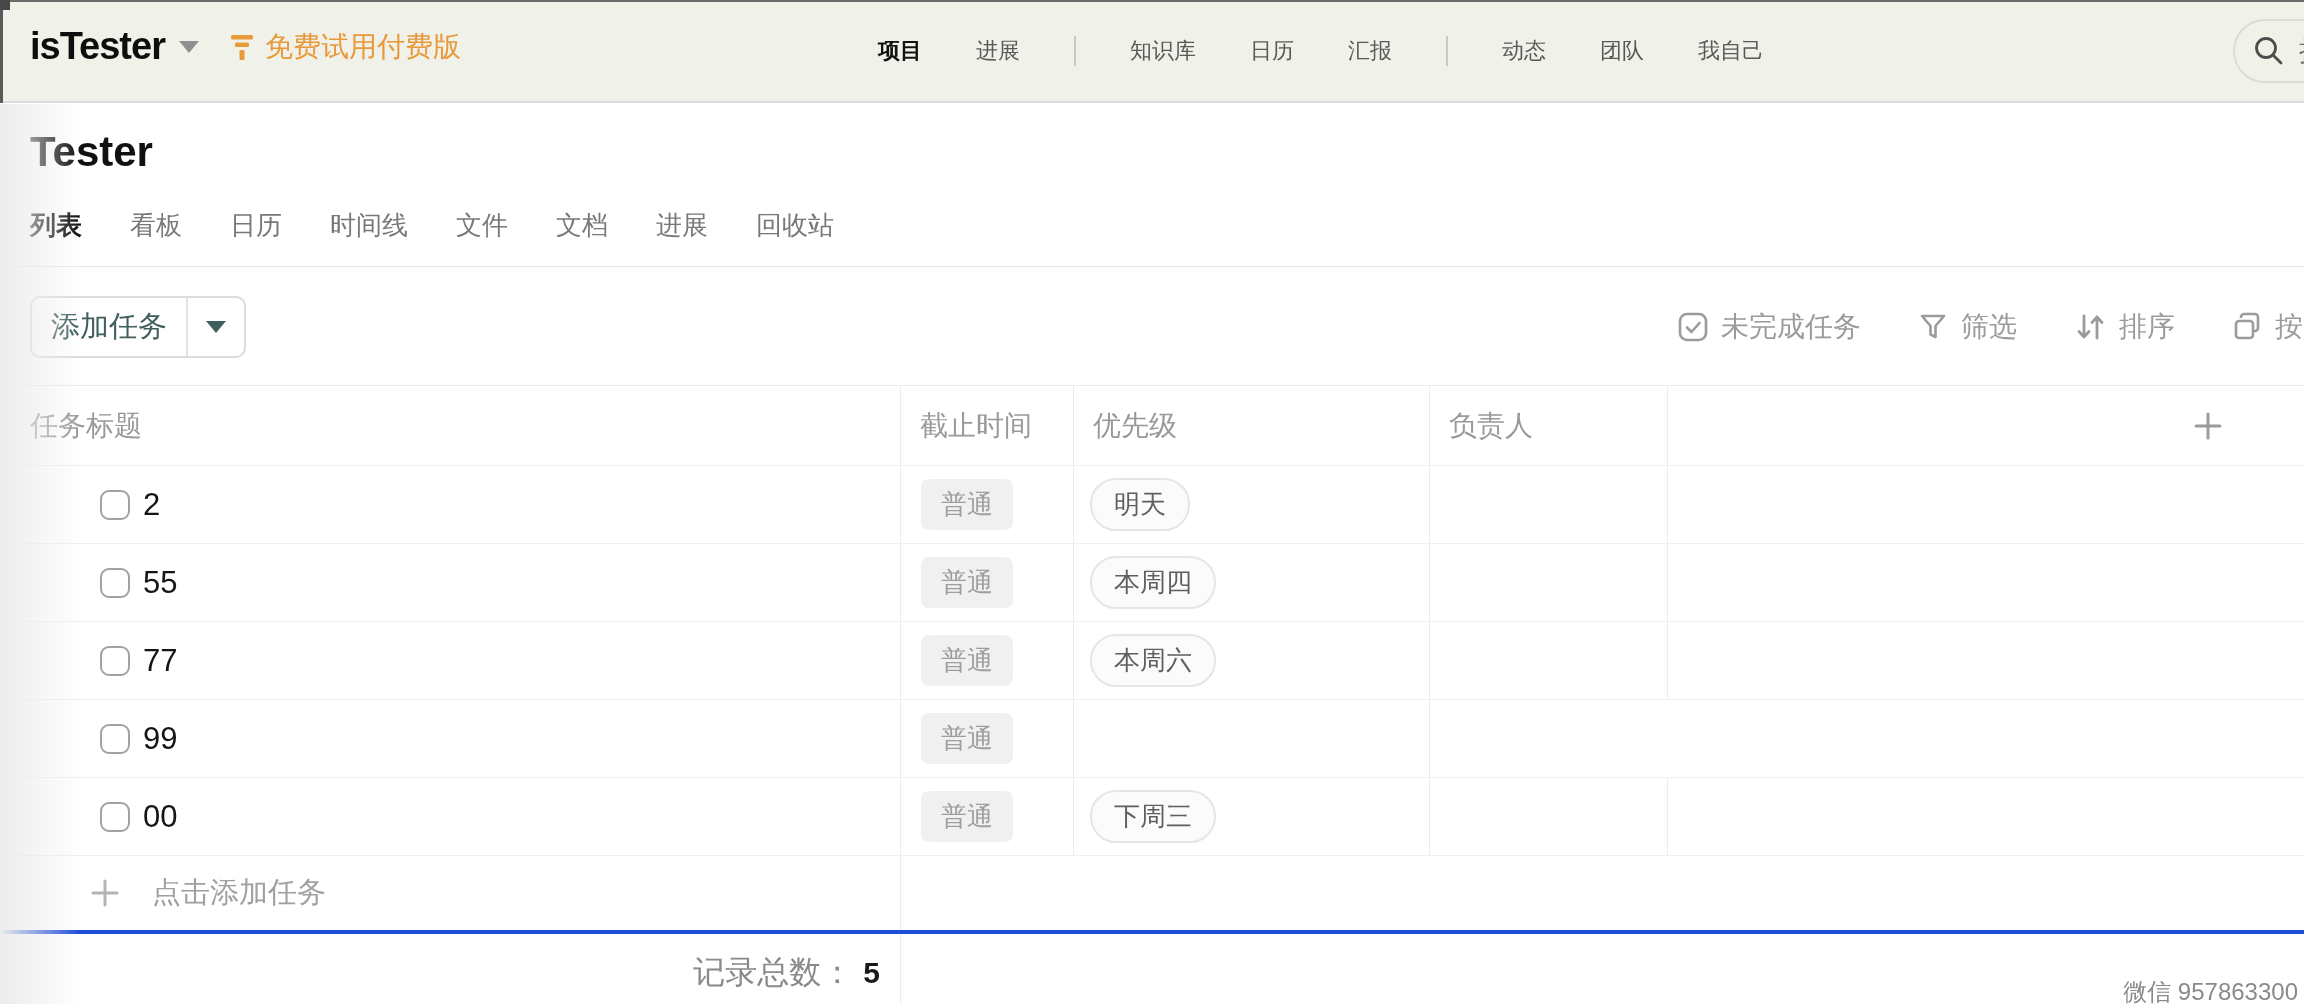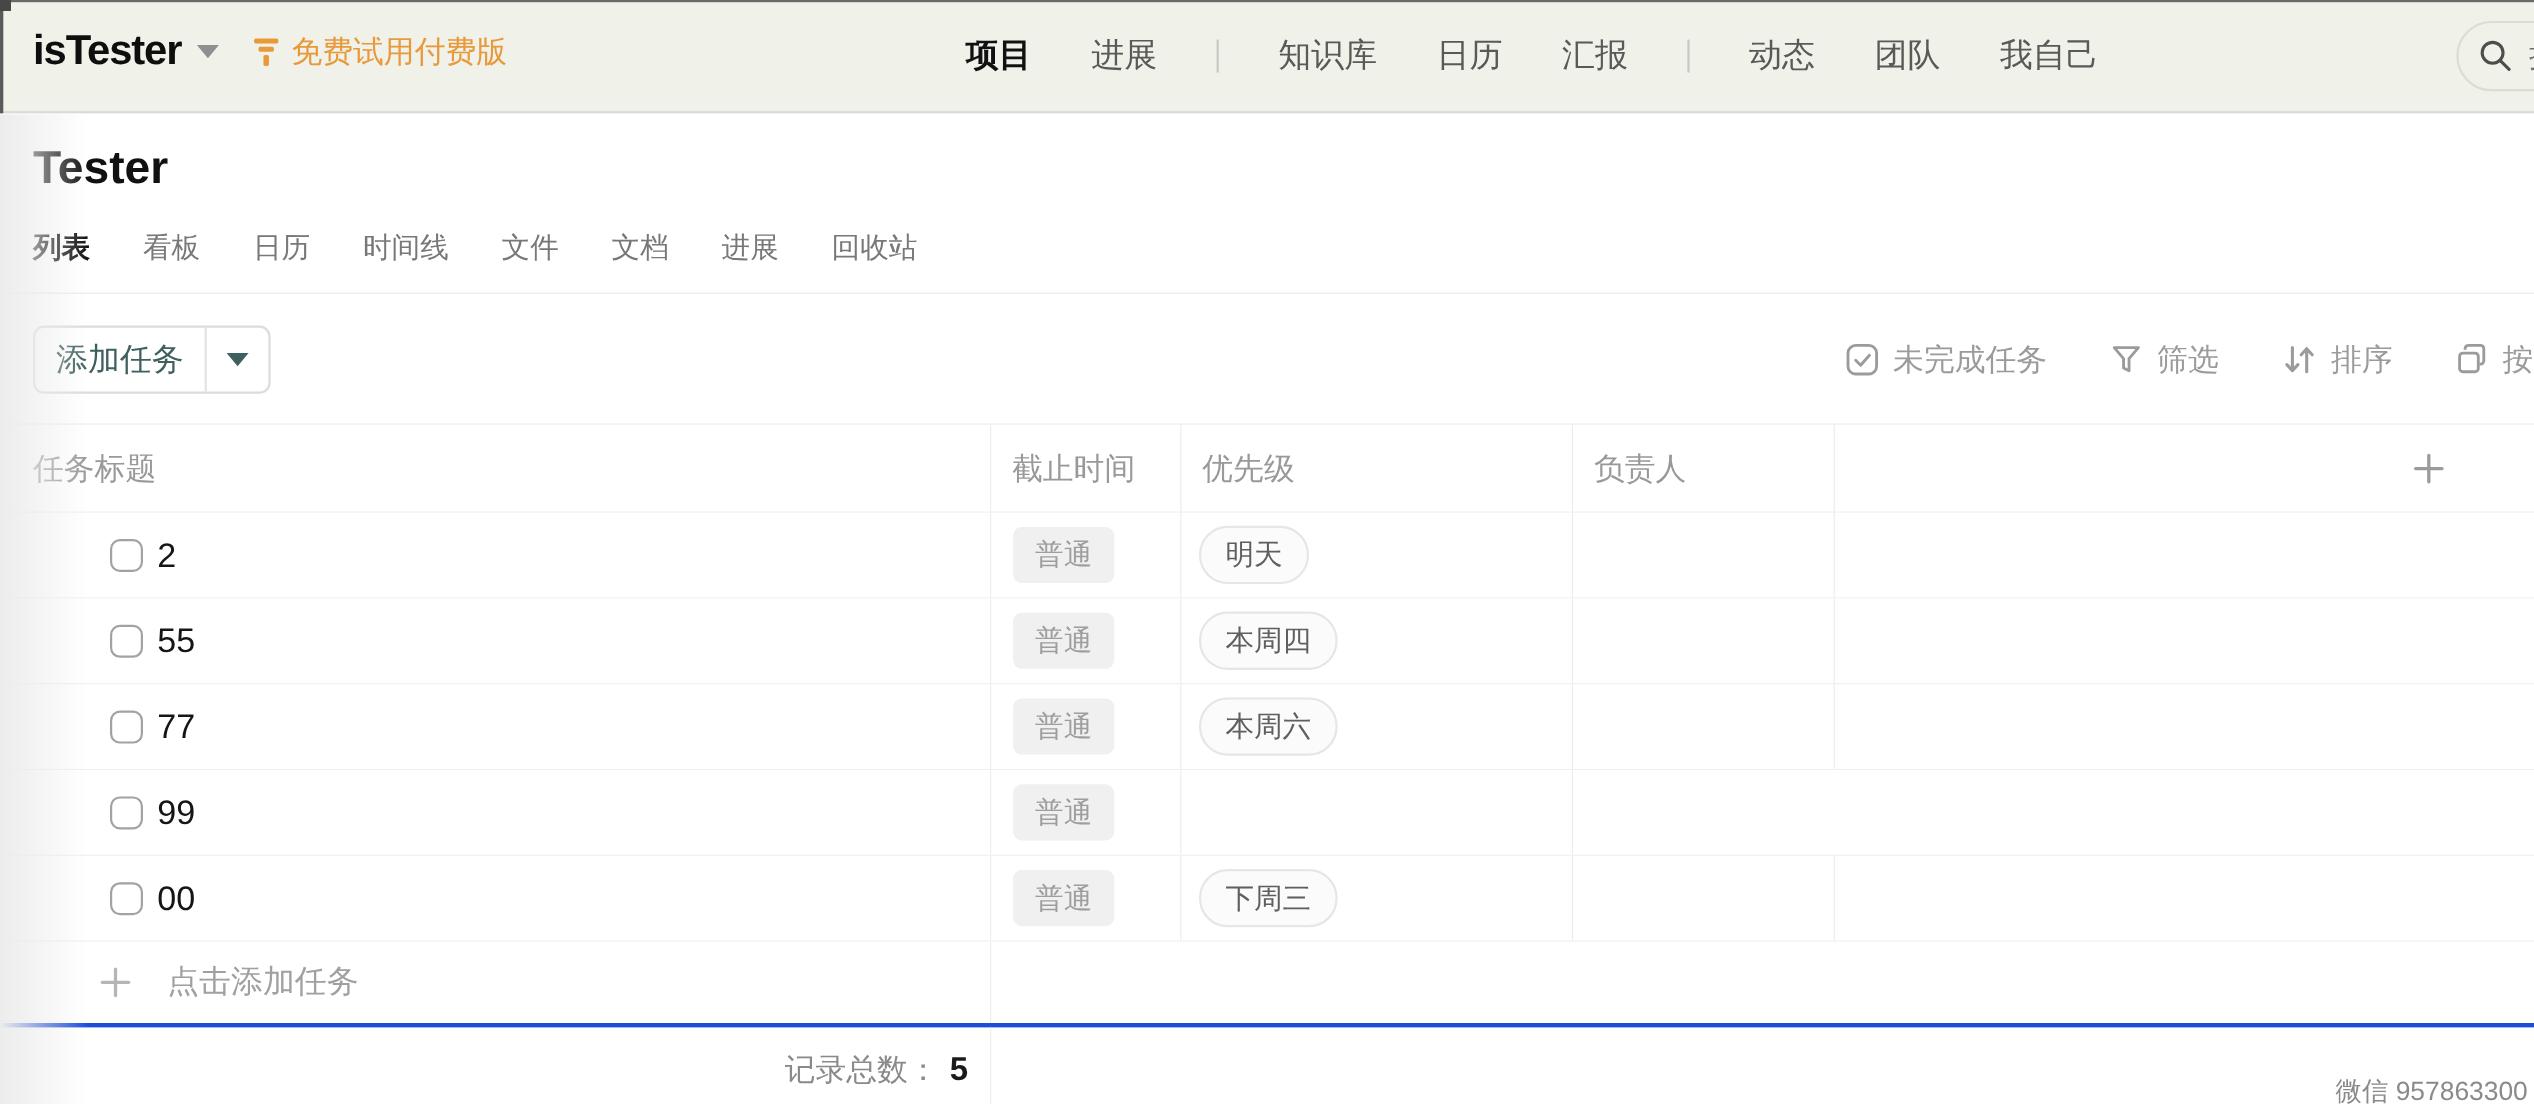--- a/index.html
+++ b/index.html
@@ -20,21 +20,21 @@
     position:absolute; left:0; top:0; width:2304px; height:103px;
     background:#f0f1e8; border-bottom:2px solid #dadada;
   }
   .logo-group { position:absolute; left:30px; top:0; height:93px; display:flex; align-items:center; }
   .logo { font-size:38px; font-weight:800; letter-spacing:-1px; color:#0e0e0e; }
   .logo-caret { width:0; height:0; margin-left:14px; border-left:10px solid transparent;
     border-right:10px solid transparent; border-top:12px solid #8f8f8f; }
   .trial { display:flex; align-items:center; margin-left:28px; gap:8px; cursor:pointer; }
   .trial-label { font-size:28px; color:#e8993a; }
   .main-nav { position:absolute; left:878px; top:0; height:101px; display:flex; align-items:center; gap:54px; }
-  .nav-item { font-size:30px; color:#595959; white-space:nowrap; cursor:pointer; }
+  .nav-item { font-size:22px; color:#595959; white-space:nowrap; cursor:pointer; }
   .nav-item.active { color:#111; font-weight:700; }
   .nav-divider { width:2px; height:30px; background:#c9c9c3; }
   .search-pill {
     position:absolute; left:2233px; top:19px; width:180px; height:64px;
     border:2px solid #dcdcd2; border-radius:32px; display:flex; align-items:center;
     padding-left:16px; gap:12px;
   }
   .search-text { font-size:28px; color:#6e6e6e; white-space:nowrap; }
 
   
@@ -76,21 +76,21 @@
   .c-due { padding-left:16px; }
   .due-badge { font-size:26px; color:#5f5f5f; background:#fbfbfb; border:2px solid #e6e6e6;
     padding:7px 22px; border-radius:26px; }
 
   .add-row { display:grid; grid-template-columns:901px 1fr; height:78px; border-bottom:4px solid #1d4ed8; }
   .add-cell { display:flex; align-items:center; padding-left:90px; gap:32px; cursor:pointer; }
   .add-label { font-size:29px; color:#a0a0a0; }
 
   .foot-row { display:grid; grid-template-columns:901px 1fr; height:78px; }
   .foot-cell { display:flex; align-items:center; justify-content:flex-end; padding-right:20px; gap:10px; }
-  .foot-label { font-size:28px; color:#8a8a8a; }
+  .foot-label { font-size:32px; color:#8a8a8a; }
   .foot-count { font-size:30px; font-weight:700; color:#1a1a1a; }
 
   .watermark { position:absolute; right:6px; bottom:-4px; font-size:24px; color:#8a8a8a; z-index:40; }
   svg { display:block; }
 </style>
 </head>
 <body>
 
 <div class="left-fade"></div>
 

